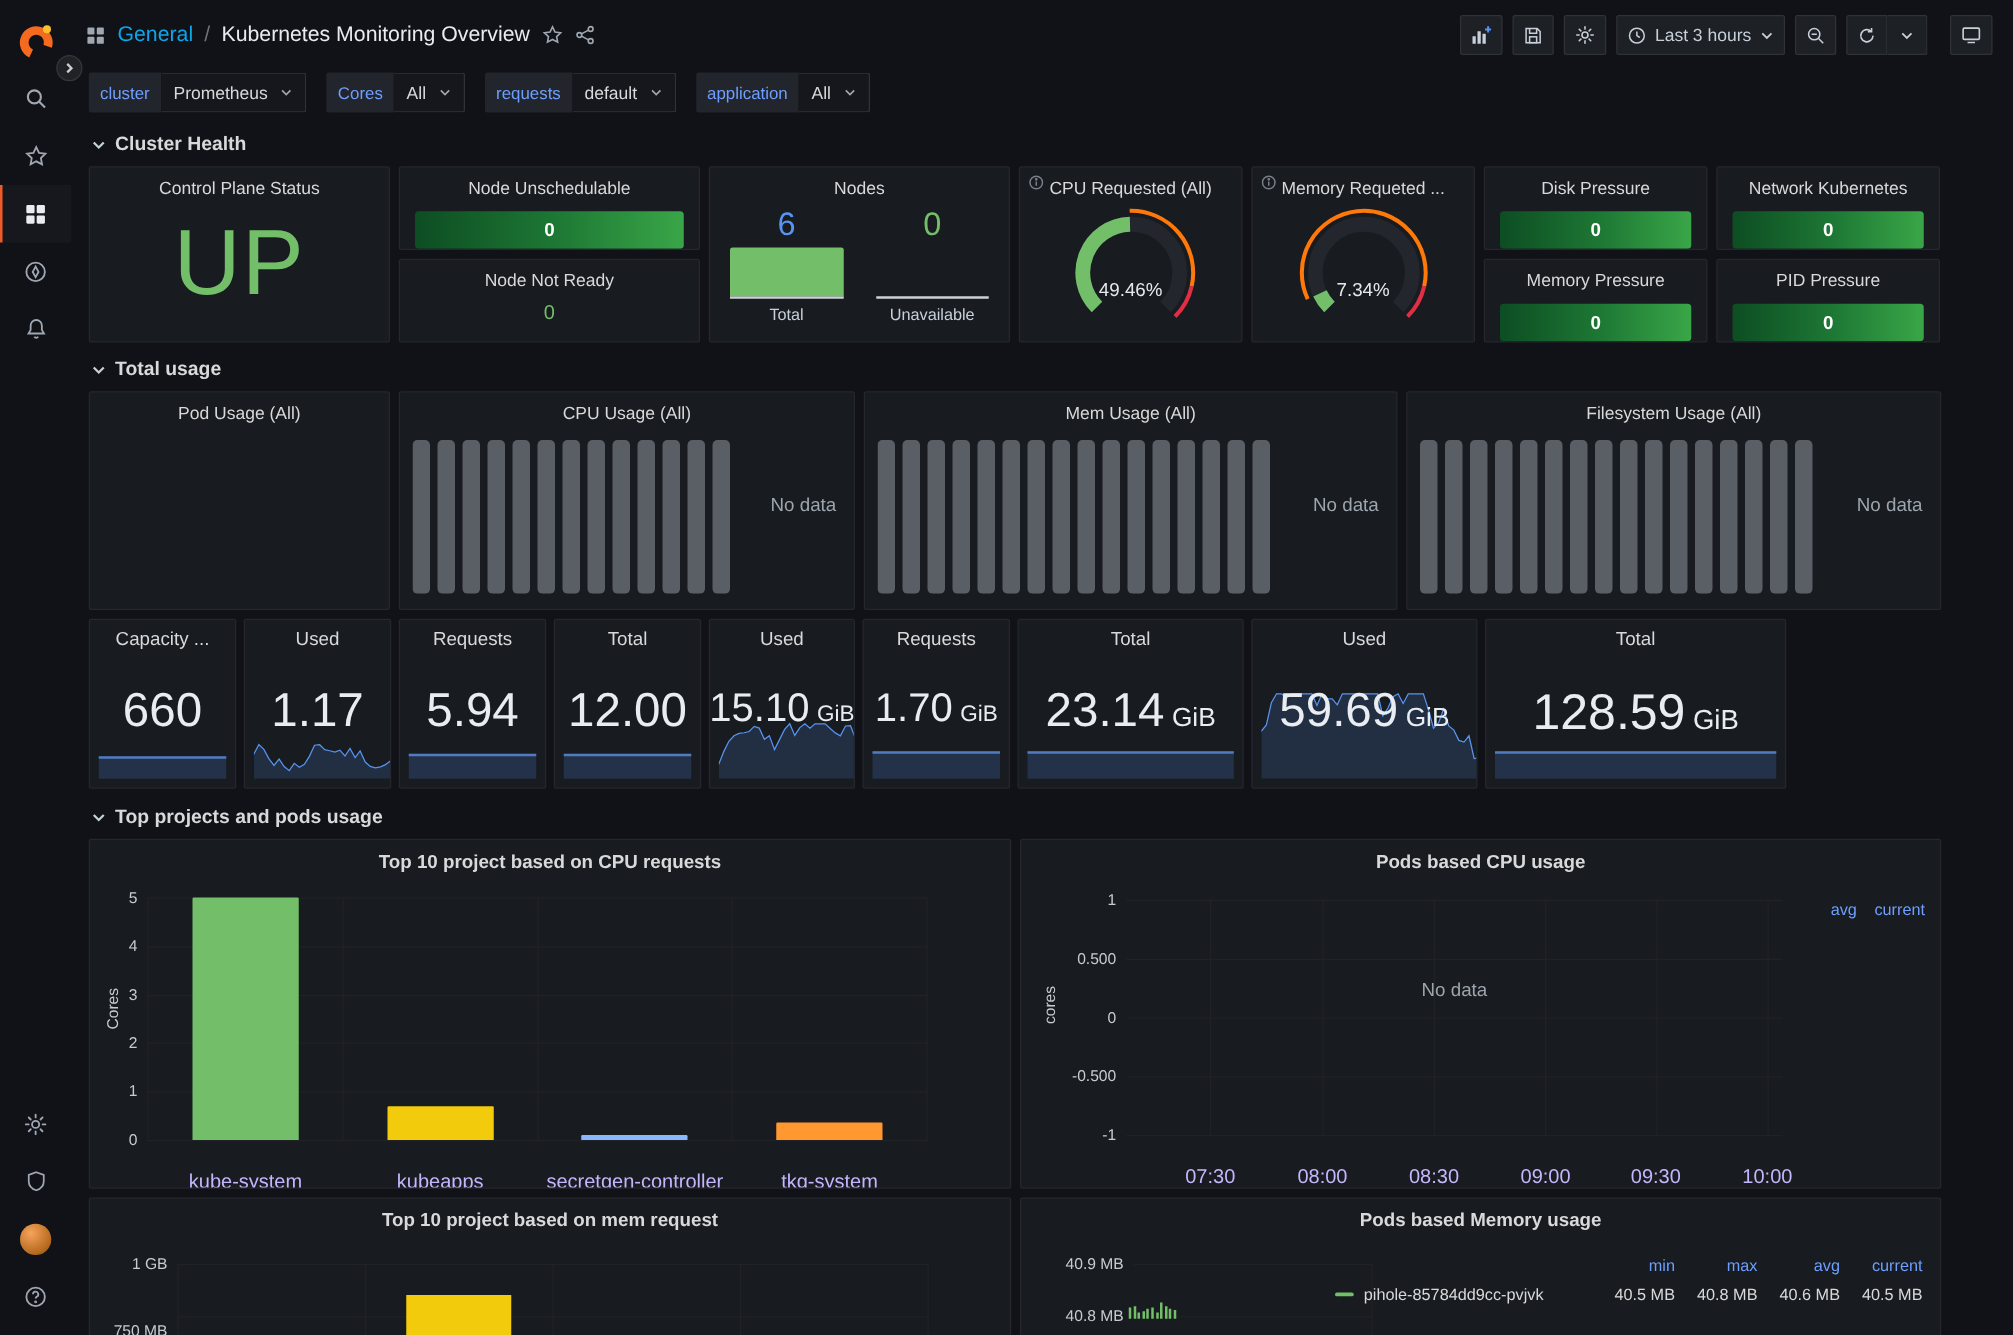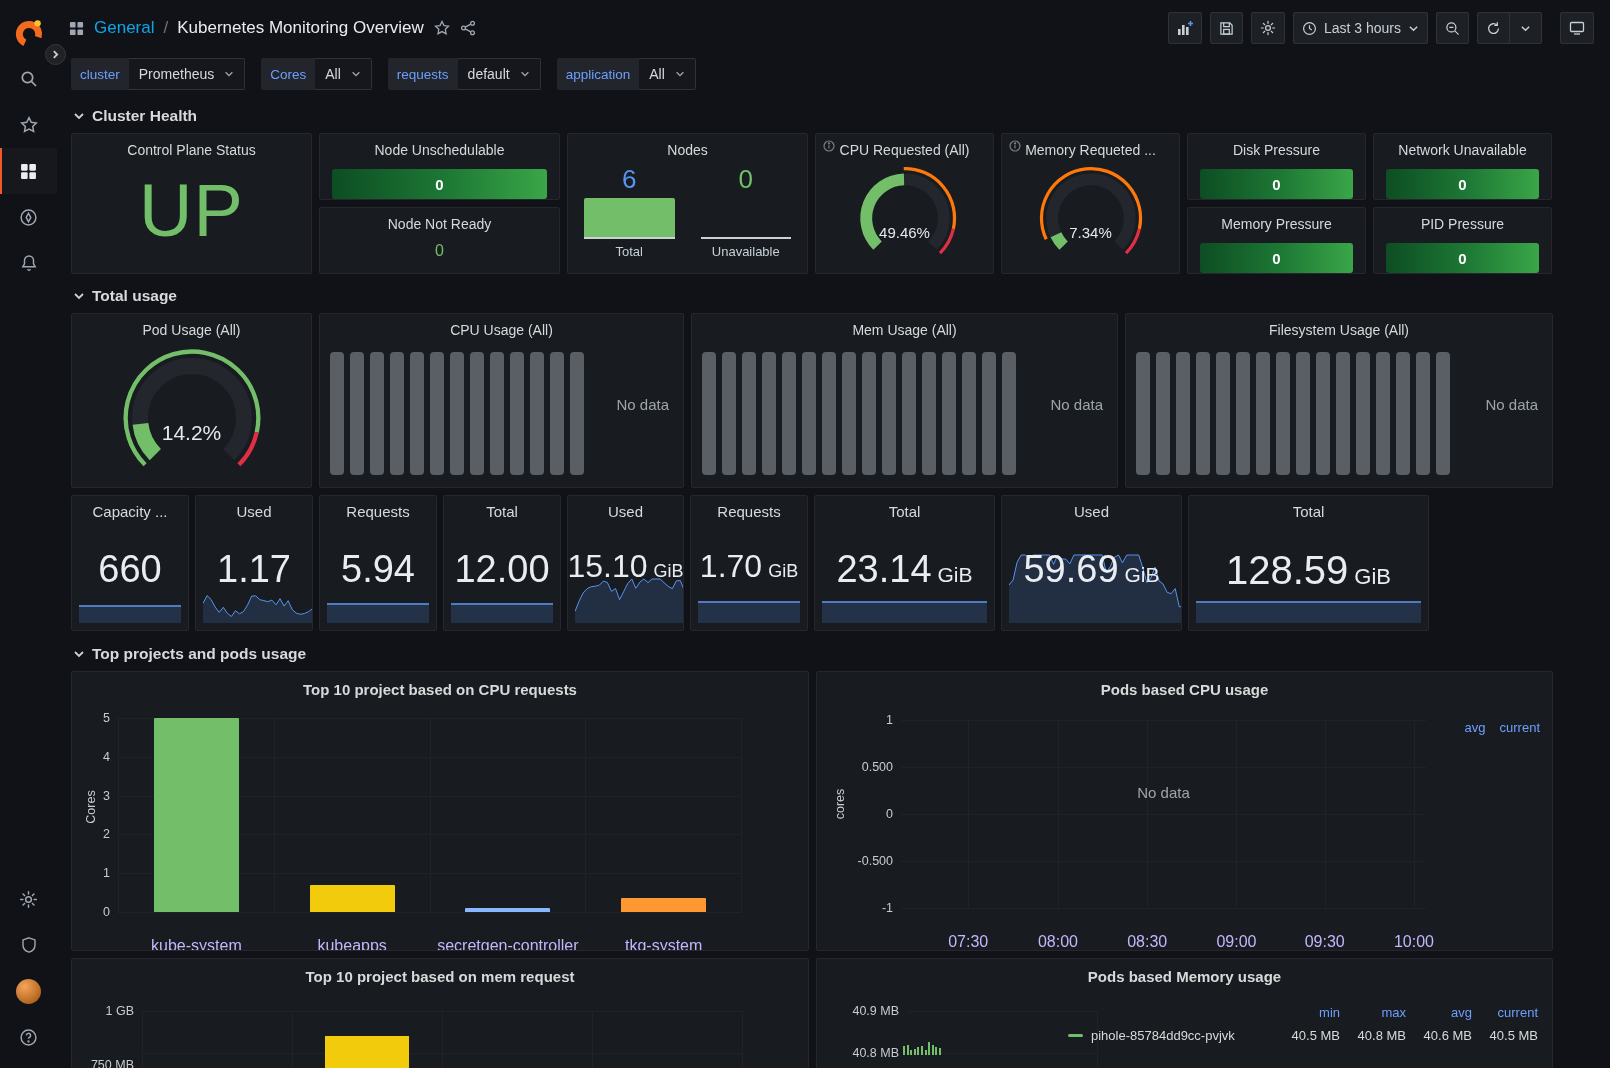--- a/index.html
+++ b/index.html
@@ -395,49 +395,40 @@
             <div class="gbar">0</div>
           </section>
           <section class="panel">
             <h2 class="panel-title">Memory Pressure</h2>
             <div class="gbar">0</div>
           </section>
         </div>
 
         <div class="stack">
           <section class="panel">
-            <h2 class="panel-title">Network Unavailable</h2>
+            <h2 class="panel-title">Network Kubernetes</h2>
             <div class="gbar">0</div>
           </section>
           <section class="panel">
             <h2 class="panel-title">PID Pressure</h2>
             <div class="gbar">0</div>
           </section>
         </div>
       </div>
 
       <div class="sec">
         <svg class="ic" width="12" height="12" viewBox="0 0 12 12" fill="none" stroke="#c7d0d9" stroke-width="1.8">
             <polyline points="2,4 6,8 10,4"></polyline>
           </svg>
         <span>Total usage</span>
       </div>
 
       <div class="row usage">
         <section class="panel">
           <h2 class="panel-title">Pod Usage (All)</h2>
-          <div class="gauge-box big">
-            <svg viewBox="0 0 104 104">
-                <path d="M26.54 79.46A36 36 0 1 1 77.46 79.46" stroke="#23262c" stroke-width="11" fill="none"></path>
-                <path d="M19.47 86.53A46 46 0 1 1 96.89 64.03" stroke="#73bf69" stroke-width="3" fill="none"></path>
-                <path d="M96.89 64.03A46 46 0 0 1 84.53 86.53" stroke="#e02f44" stroke-width="3" fill="none"></path>
-                <path d="M26.54 79.46A36 36 0 0 1 16.24 58.18" stroke="#73bf69" stroke-width="11" fill="none"></path>
-              </svg>
-            <div class="gauge-value">14.2%</div>
-          </div>
         </section>
         <section class="panel">
           <h2 class="panel-title">CPU Usage (All)</h2>
           <div class="vbars">
               <div class="vbar"></div>
               <div class="vbar"></div>
               <div class="vbar"></div>
               <div class="vbar"></div>
               <div class="vbar"></div>
               <div class="vbar"></div>

